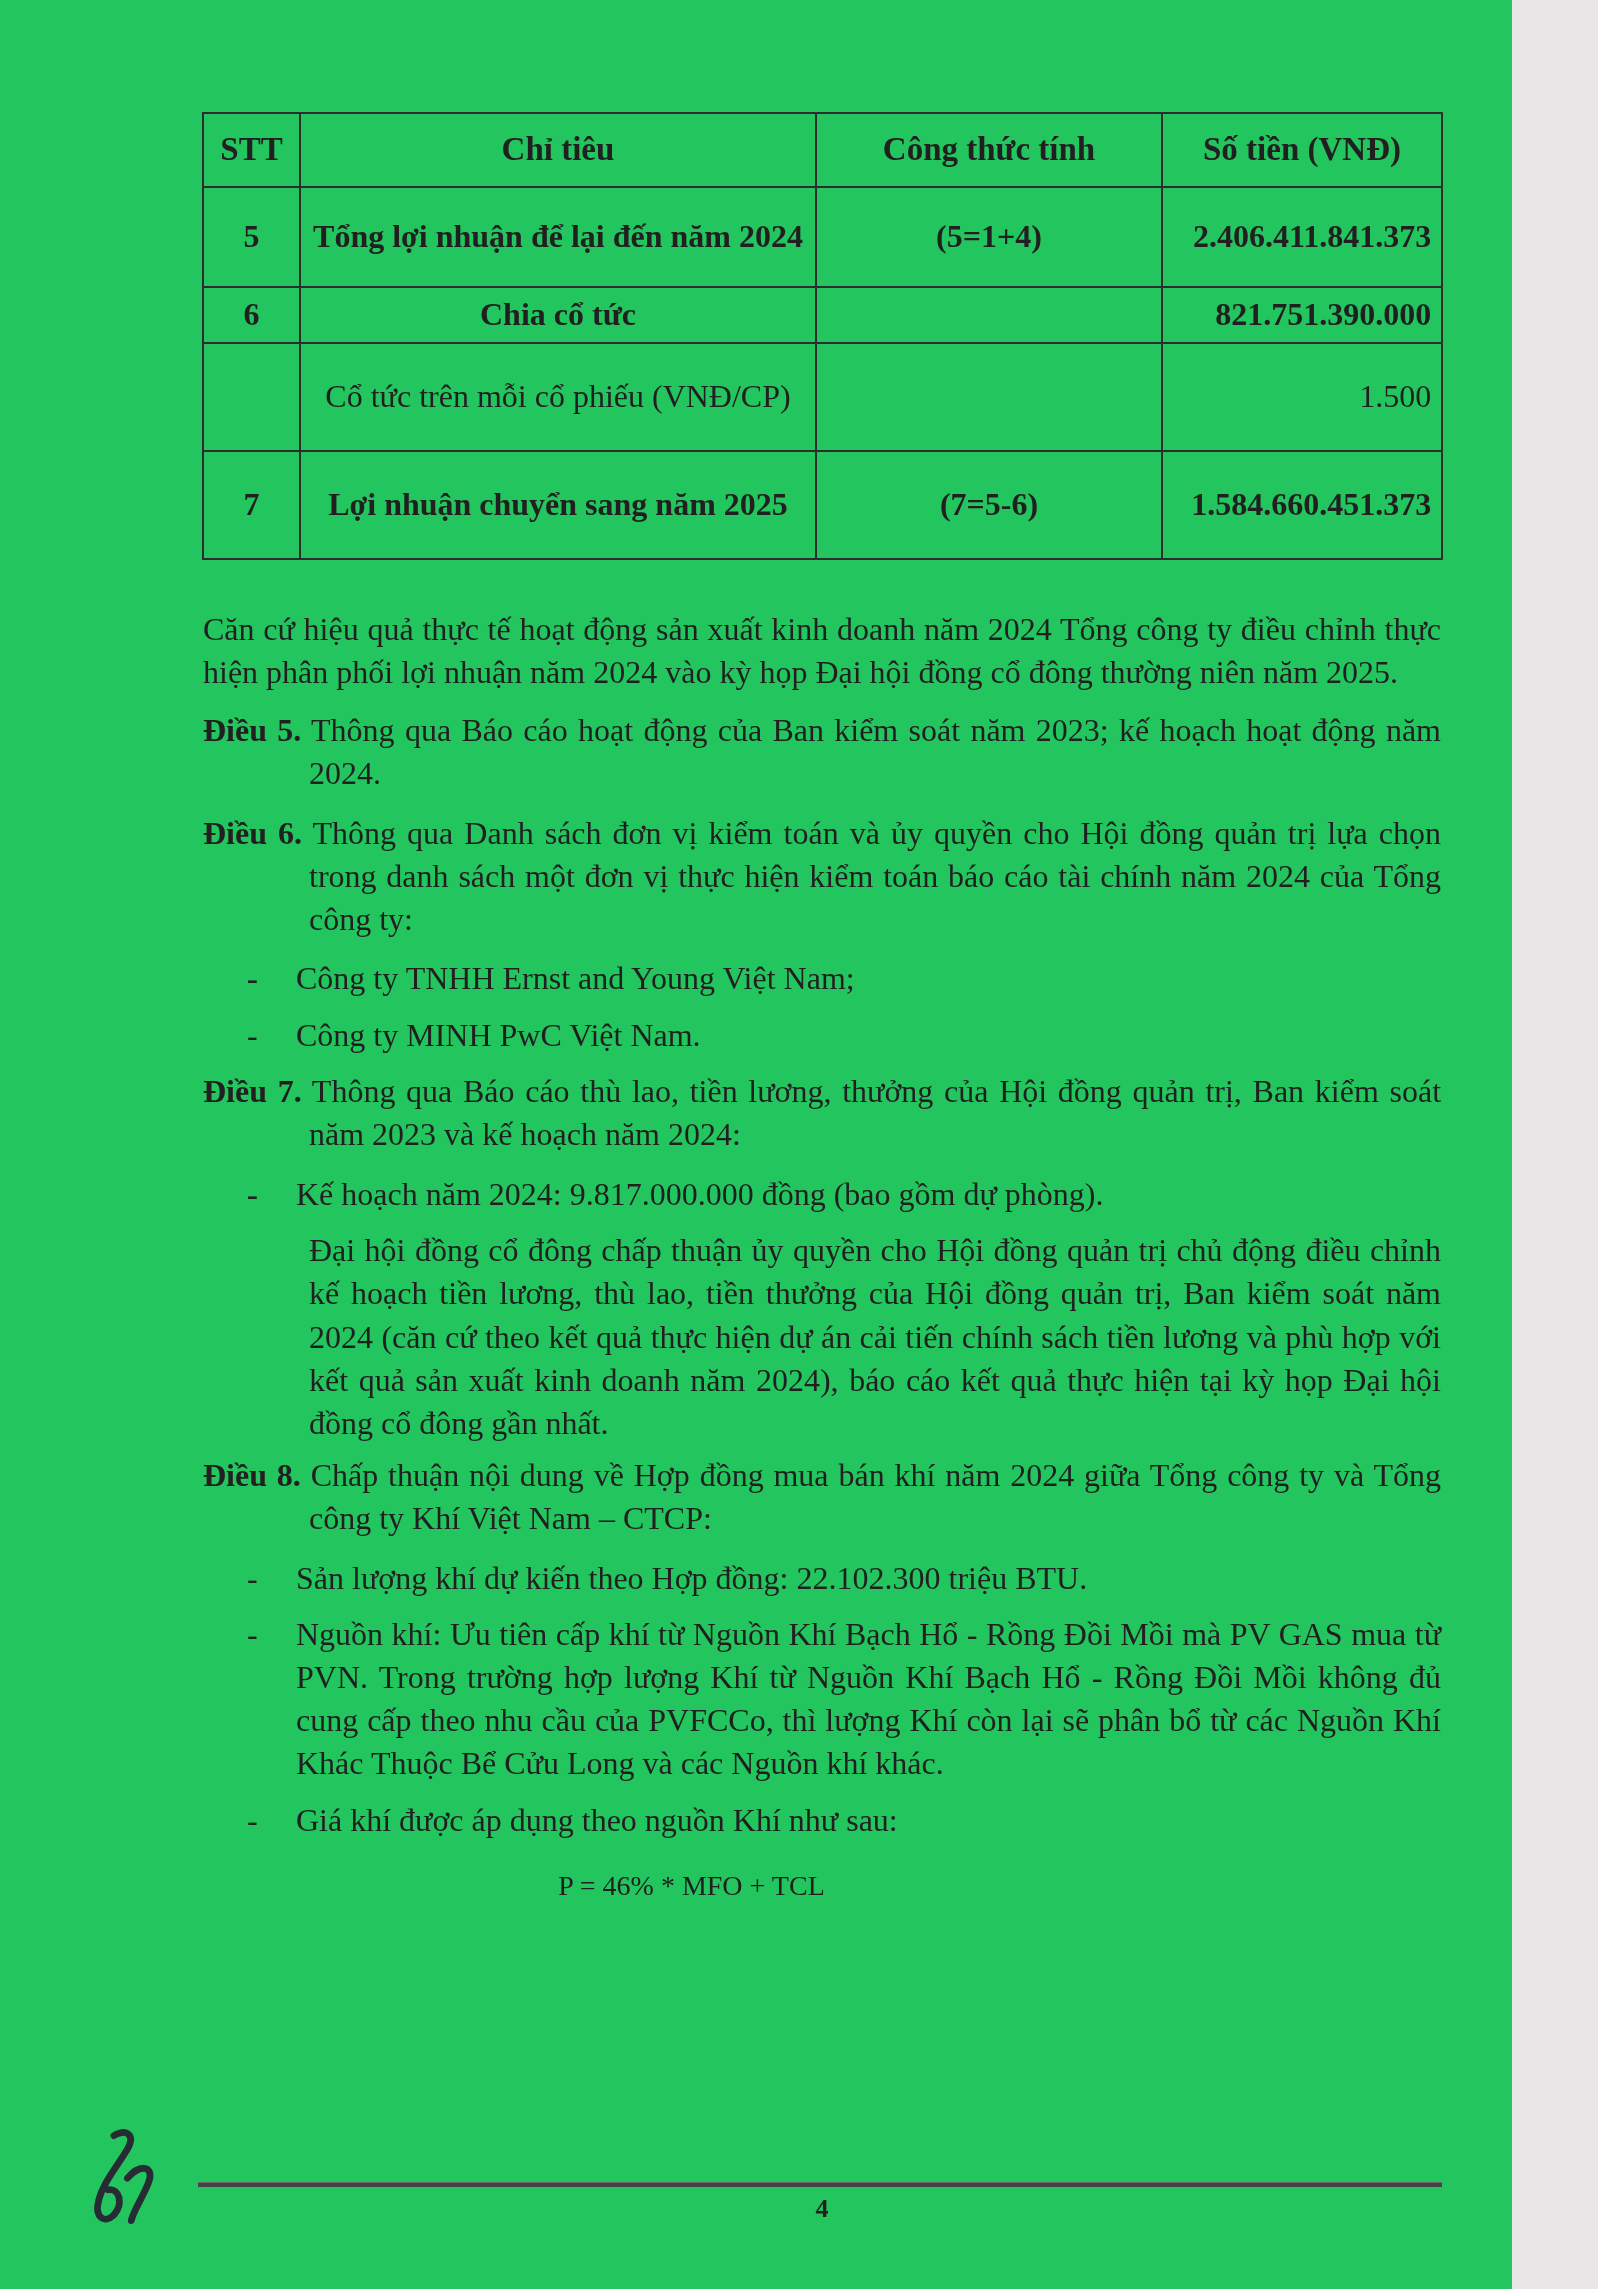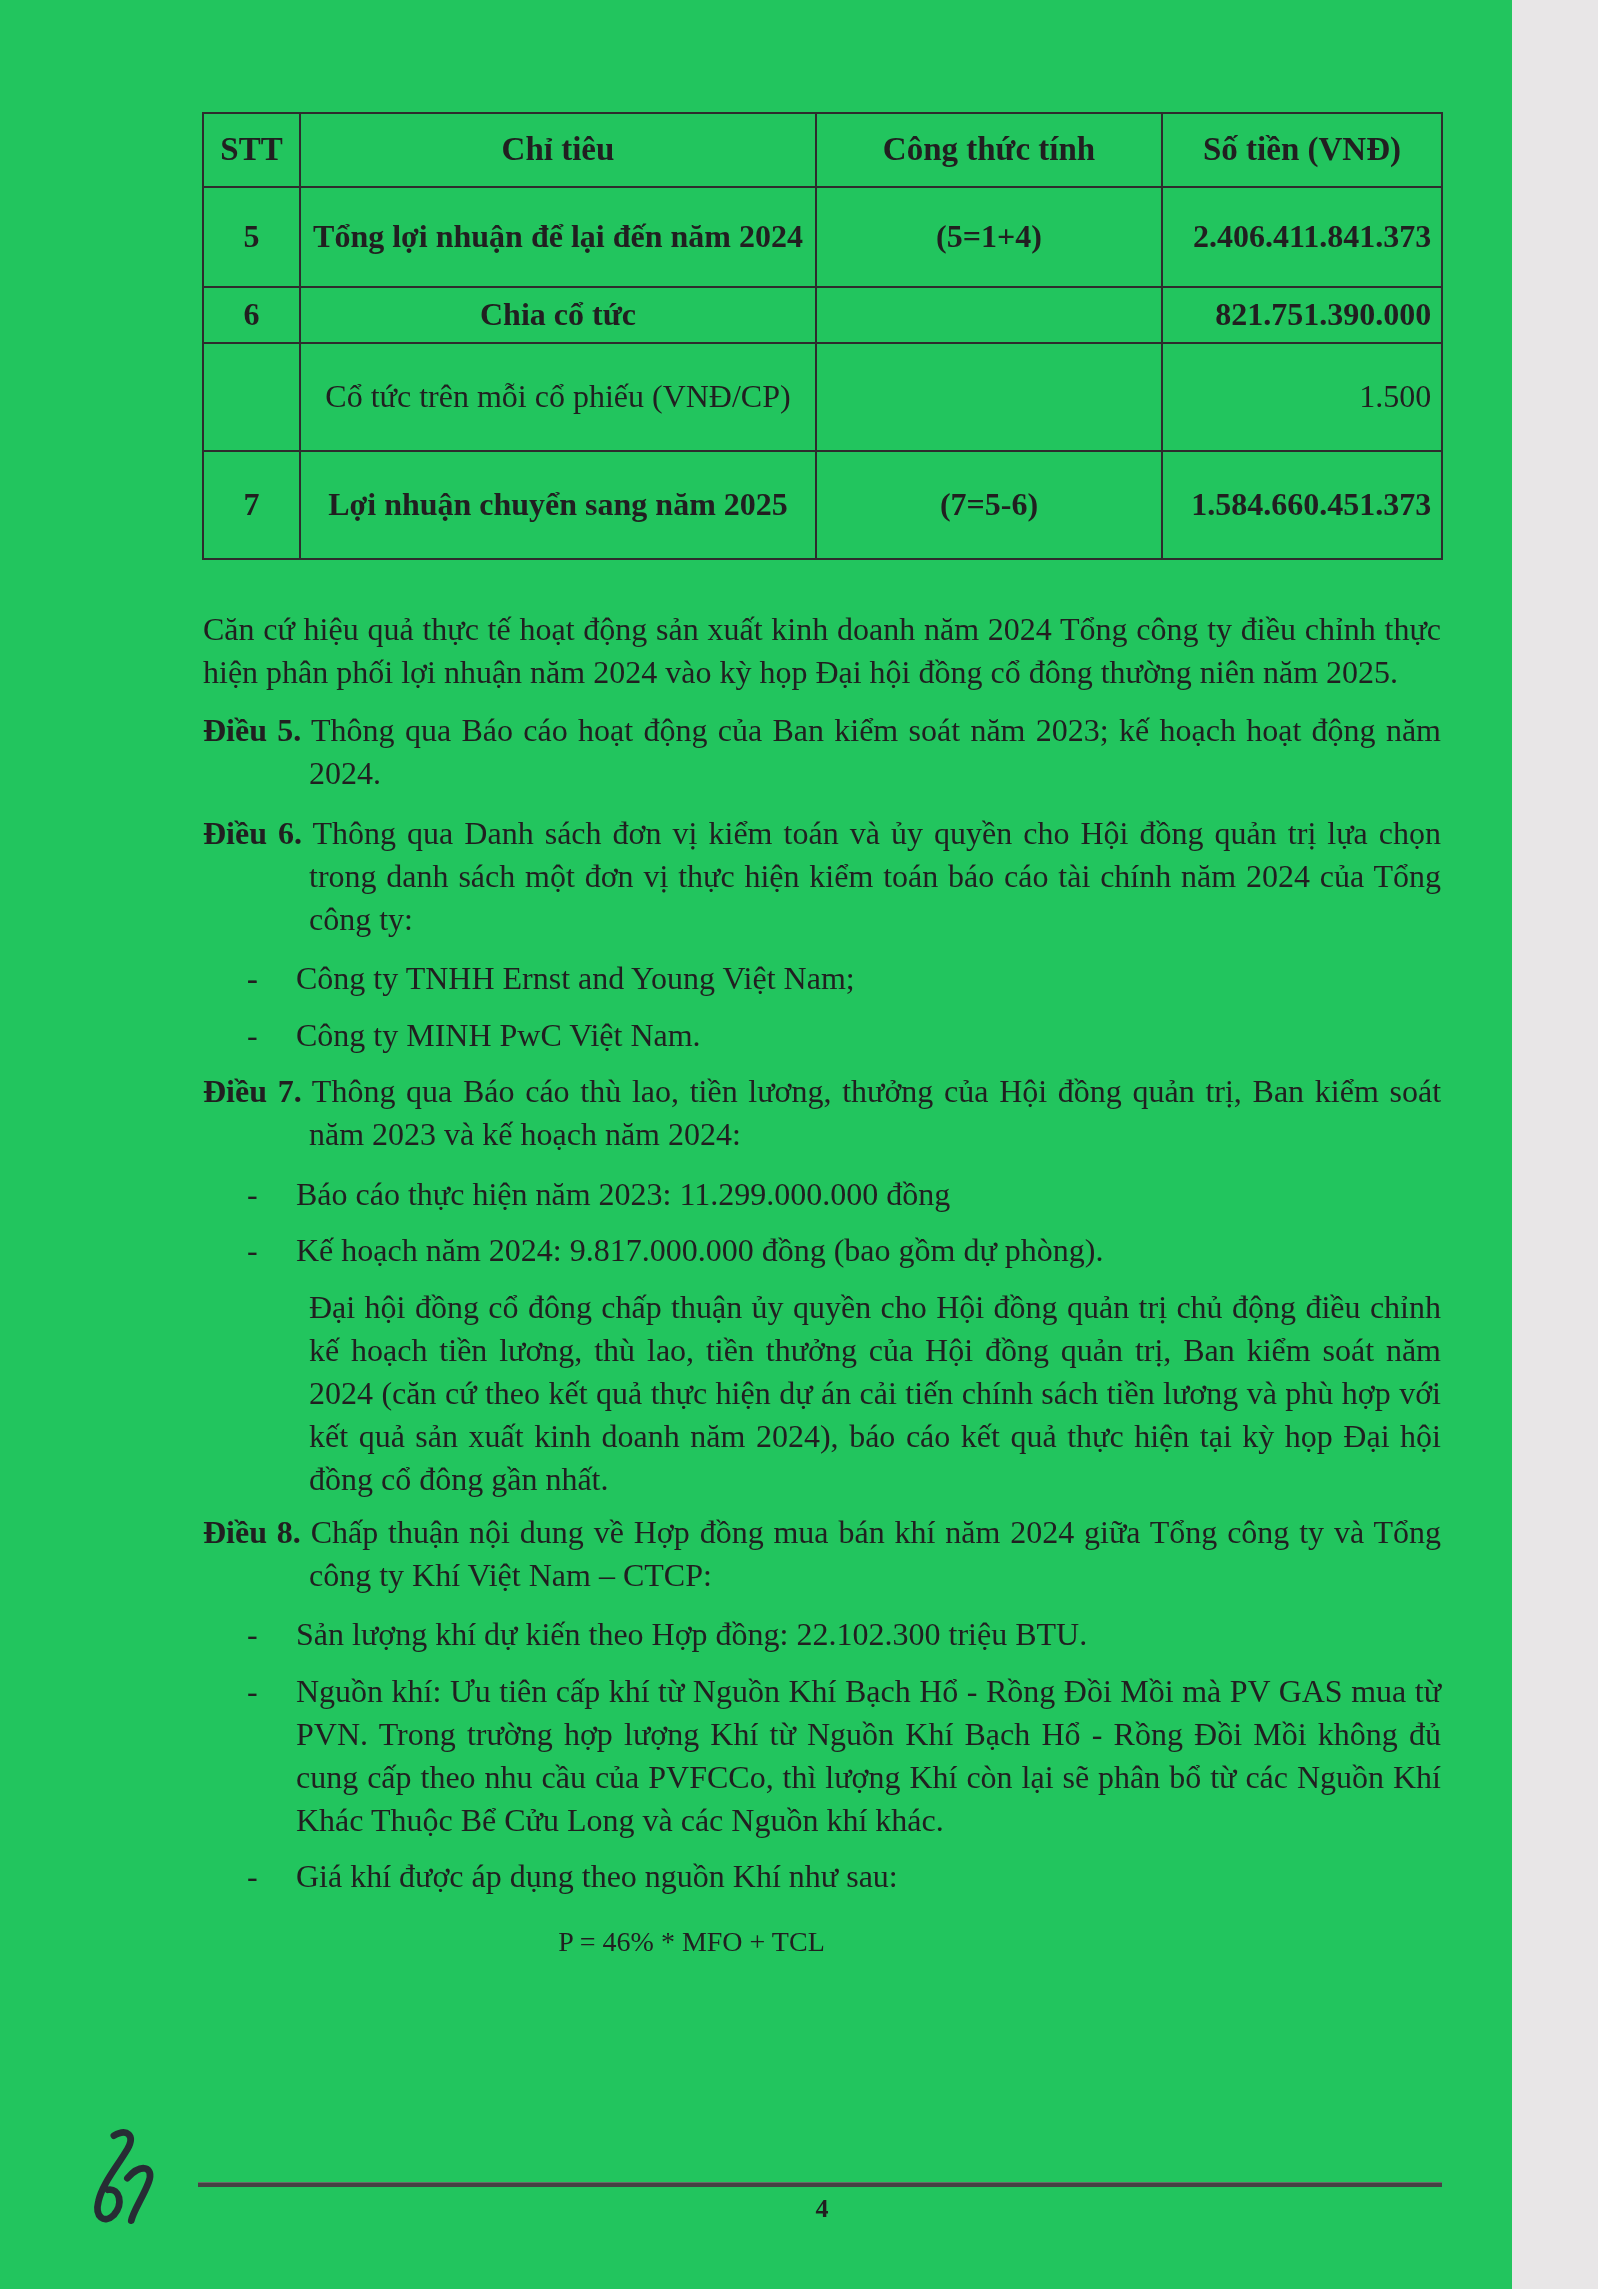--- a/index.html
+++ b/index.html
@@ -159,21 +159,20 @@
     </div>
     <div class="bullet">
       <span class="dash">-</span>
       <span>Công ty MINH PwC Việt Nam.</span>
     </div>
 
     <p class="article"><span class="lbl">Điều 7.</span> <span>Thông qua Báo cáo thù lao, tiền lương, thưởng của Hội đồng quản trị, Ban kiểm soát năm 2023 và kế hoạch năm 2024:</span></p>
 
     <div class="bullet">
       <span class="dash">-</span>
-      <span>Báo cáo thực hiện năm 2023: 11.299.000.000 đồng</span>
     </div>
     <div class="bullet">
       <span class="dash">-</span>
       <span>Kế hoạch năm 2024: 9.817.000.000 đồng (bao gồm dự phòng).</span>
     </div>
 
     <p class="note-para">Đại hội đồng cổ đông chấp thuận ủy quyền cho Hội đồng quản trị chủ động điều chỉnh kế hoạch tiền lương, thù lao, tiền thưởng của Hội đồng quản trị, Ban kiểm soát năm 2024 (căn cứ theo kết quả thực hiện dự án cải tiến chính sách tiền lương và phù hợp với kết quả sản xuất kinh doanh năm 2024), báo cáo kết quả thực hiện tại kỳ họp Đại hội đồng cổ đông gần nhất.</p>
 
     <p class="article"><span class="lbl">Điều 8.</span> <span>Chấp thuận nội dung về Hợp đồng mua bán khí năm 2024 giữa Tổng công ty và Tổng công ty Khí Việt Nam – CTCP:</span></p>
 

